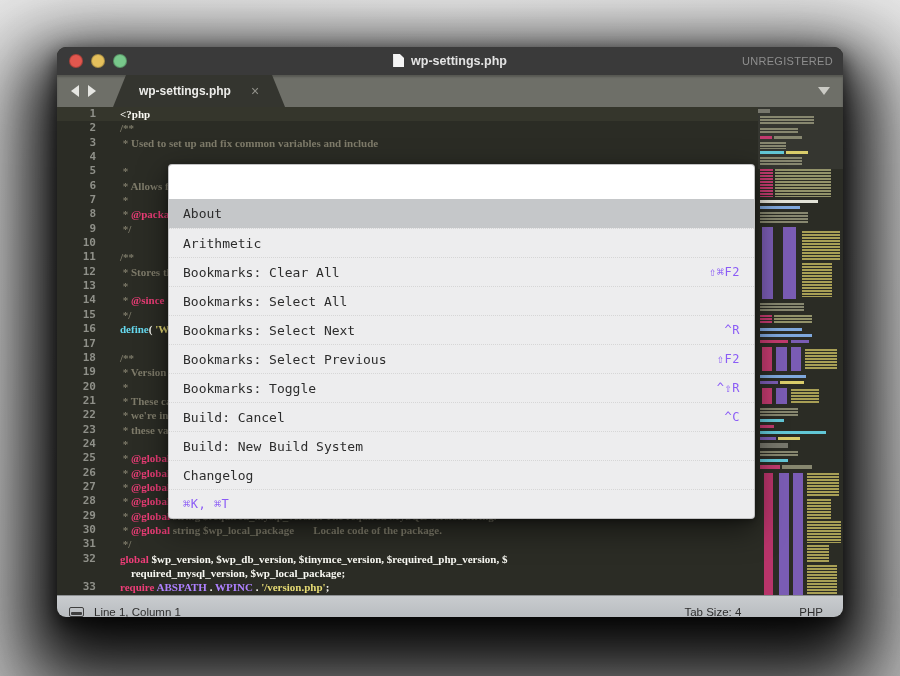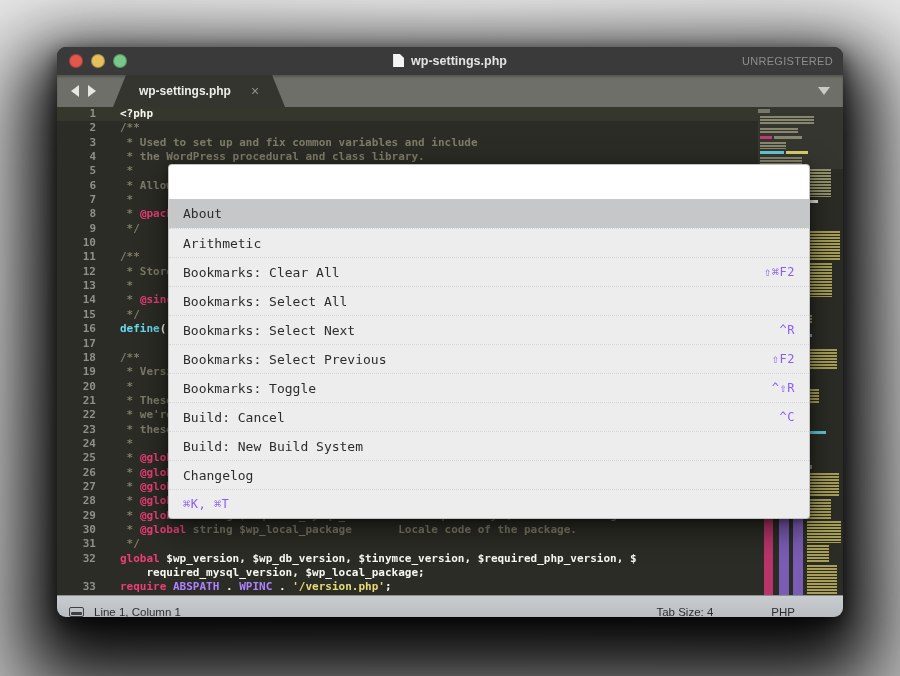--- a/index.html
+++ b/index.html
@@ -36,38 +36,38 @@
   }
   .tab-close{color:#92928b;font-size:14px;font-weight:normal;line-height:1;}
   .tab-overflow{position:absolute;right:13px;top:12px;width:0;height:0;
     border-left:6px solid transparent;border-right:6px solid transparent;border-top:8px solid #cbcbc5;}
   
   .content{position:relative;height:488px;background:#2b2c25;font-family:"DejaVu Sans Mono", monospace;}
   .code-lines{position:absolute;left:0;top:0;right:85px;bottom:0;overflow:hidden;}
   .cl{display:flex;height:14.35px;line-height:14.4px;white-space:pre;font-size:11px;}
   .cl.cur{background:#35362c;}
   .gut{flex:none;width:48px;padding-right:9px;box-sizing:border-box;text-align:right;color:#8f9089;font-weight:bold;}
-  .src{padding-left:15px;font-weight:bold;}
+  .src{padding-left:15px;font-weight:bold;font-family:Liberation Serif, serif;}
   .tk-c{color:#7e7b6a}.tk-t{color:#ee3d78}.tk-k{color:#ee3d78}.tk-s{color:#e6db74}
   .tk-f{color:#66d9ef}.tk-p{color:#ae81ff}.tk-w{color:#f8f8f2}.tk-b{color:#f8f8f2}
   
   .minimap{position:absolute;right:0;top:0;width:85px;height:488px;background:#2b2c25;}
   .mm-block{position:absolute;}
   
   .statusbar{height:33px;background:linear-gradient(#c9cccf,#b0b4b8);border-top:1px solid #8d9093;
     box-sizing:border-box;display:flex;align-items:center;color:#2e2e2e;font-size:11.5px;}
   .sb-icon{width:15px;height:10px;border:1px solid #3f3f3f;border-radius:2px;margin:0 10px 0 12px;
     display:flex;flex-direction:column;justify-content:flex-end;padding:1px;box-sizing:border-box;}
   .sb-icon-fill{height:3px;background:#3f3f3f;border-radius:1px;}
   .sb-spacer{flex:1;}
   .sb-tabsize{margin-right:58px;}
-  .sb-syntax{margin-right:48px;}
+  .sb-syntax{margin-right:20px;}
   
   .palette{
-    position:absolute;left:111px;top:57px;width:642px;z-index:10;
+    position:absolute;left:111px;top:57px;width:587px;z-index:10;
     background:#ededee;border-radius:4px;border:1px solid rgba(0,0,0,0.18);
     box-shadow:0 10px 30px rgba(0,0,0,0.55), 0 2px 6px rgba(0,0,0,0.35);
     overflow:hidden;box-sizing:border-box;
   }
   .palette-input-wrap{height:34px;background:#ffffff;border-radius:4px 4px 0 0;}
   .palette-input-wrap input{width:100%;height:100%;border:none;outline:none;background:transparent;
     font-size:14px;padding:0 12px;box-sizing:border-box;font-family:"Liberation Sans",sans-serif;color:#222;}
   .pal-item{height:29px;display:flex;align-items:center;justify-content:space-between;
     padding:0 14px;font-size:13px;color:#2d2d2d;border-top:1px dotted #d6d6d6;box-sizing:border-box;}
   .pal-item:first-of-type{border-top:none;}
@@ -101,21 +101,21 @@
       <span class="tab-close">×</span>
     </div>
     <span class="tab-overflow"></span>
   </div>
 
   <div class="content">
     <div class="code-lines">
         <div class="cl cur"><span class="gut">1</span><span class="src"><span class="tk-b">&lt;?php</span></span></div>
         <div class="cl"><span class="gut">2</span><span class="src"><span class="tk-c">/**</span></span></div>
         <div class="cl"><span class="gut">3</span><span class="src"><span class="tk-c"> * Used to set up and fix common variables and include</span></span></div>
-        <div class="cl"><span class="gut">4</span><span class="src"><span class="tk-c"> * the WordPress procedural and class library.</span></span></div>
+        <div class="cl"><span class="gut">4</span></div>
         <div class="cl"><span class="gut">5</span><span class="src"><span class="tk-c"> *</span></span></div>
         <div class="cl"><span class="gut">6</span><span class="src"><span class="tk-c"> * Allows for some configuration in wp-config.php (see default-constants.php)</span></span></div>
         <div class="cl"><span class="gut">7</span><span class="src"><span class="tk-c"> *</span></span></div>
         <div class="cl"><span class="gut">8</span><span class="src"><span class="tk-c"> * </span><span class="tk-t">@package</span><span class="tk-c"> WordPress</span></span></div>
         <div class="cl"><span class="gut">9</span><span class="src"><span class="tk-c"> */</span></span></div>
         <div class="cl"><span class="gut">10</span><span class="src"></span></div>
         <div class="cl"><span class="gut">11</span><span class="src"><span class="tk-c">/**</span></span></div>
         <div class="cl"><span class="gut">12</span><span class="src"><span class="tk-c"> * Stores the location of the WordPress directory of functions, classes, and core content.</span></span></div>
         <div class="cl"><span class="gut">13</span><span class="src"><span class="tk-c"> *</span></span></div>
         <div class="cl"><span class="gut">14</span><span class="src"><span class="tk-c"> * </span><span class="tk-t">@since</span><span class="tk-c"> 1.0.0</span></span></div>

